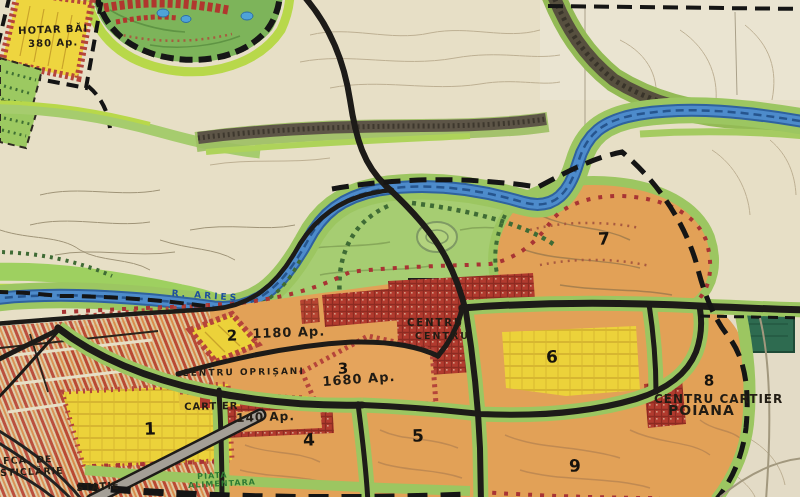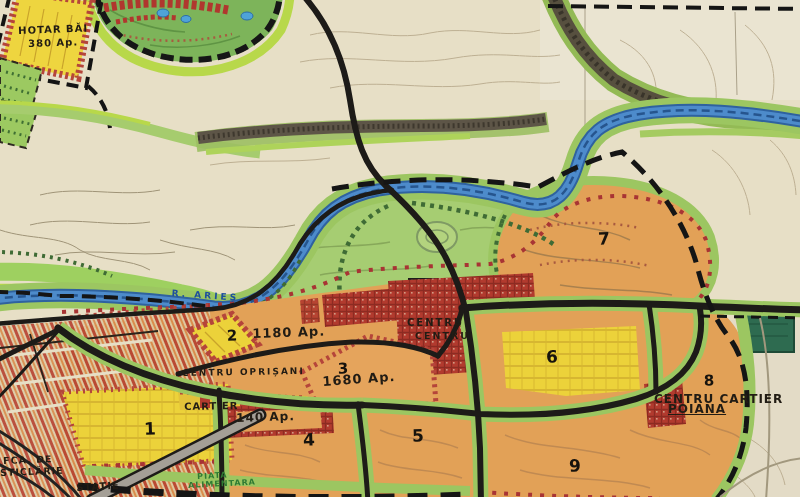--- a/index.html
+++ b/index.html
@@ -282,21 +282,21 @@
   <div class="lbl" style="left:322px;top:375px;font-size:13px;transform:rotate(-4deg);">1680 Ap.</div>
   <div class="lbl" style="left:236px;top:412px;font-size:12px;transform:rotate(-2deg);">140 Ap.</div>
 
   <div class="lbl" style="left:182px;top:369px;font-size:9px;transform:rotate(-1deg);letter-spacing:2px;">CENTRU OPRIȘANI</div>
   <div class="lbl" style="left:184px;top:380px;font-size:10px;transform:rotate(-1deg);margin-top:22px;">CARTIER</div>
 
   <div class="lbl" style="left:407px;top:318px;font-size:10px;letter-spacing:2px;">CENTRU</div>
   <div class="lbl" style="left:415px;top:331px;font-size:9.5px;letter-spacing:2px;">CENTRU</div>
 
   <div class="lbl" style="left:654px;top:393px;font-size:12px;">CENTRU CARTIER</div>
-  <div class="lbl" style="left:668px;top:403px;font-size:12px;text-decoration:underline;">POIANA</div>
+  <div class="lbl" style="left:668px;top:403px;font-size:14px;">POIANA</div>
 
   <div class="lbl" style="left:3px;top:456px;font-size:9.5px;transform:rotate(-2deg);">FCA. DE</div>
   <div class="lbl" style="left:0px;top:468px;font-size:9.5px;transform:rotate(-2deg);">STICLĂRIE</div>
 
   <div class="lbl" style="left:76px;top:483px;font-size:10px;transform:rotate(-3deg);">STATIE</div>
 
   <div class="lbl green" style="left:197px;top:473px;font-size:8px;transform:rotate(-3deg);">PIATA</div>
   <div class="lbl green" style="left:188px;top:482px;font-size:8px;transform:rotate(-3deg);">ALIMENTARA</div>
 </div>
 

